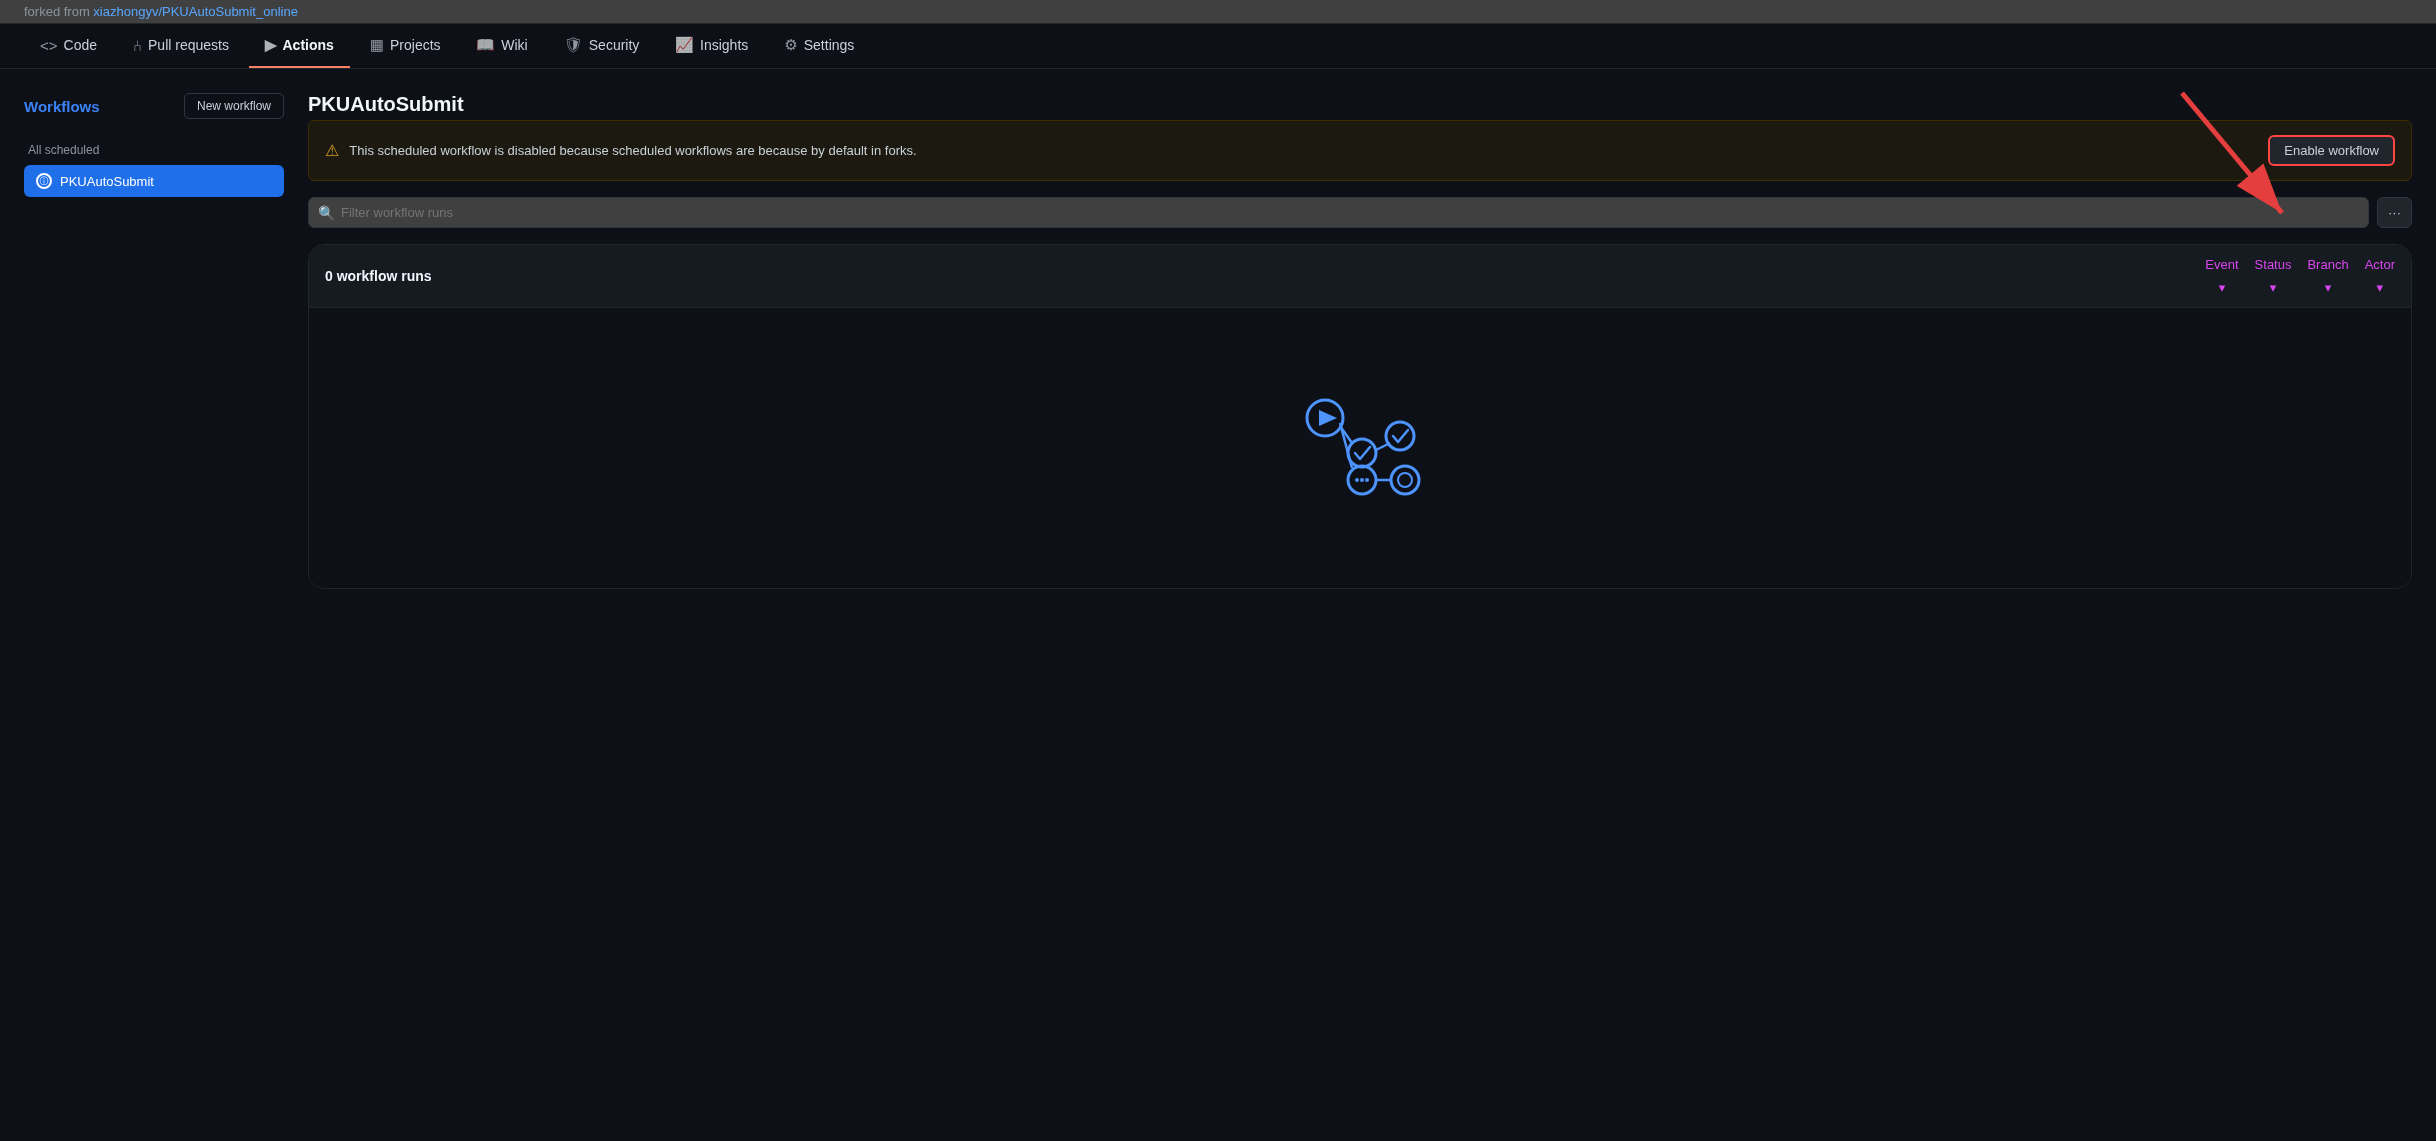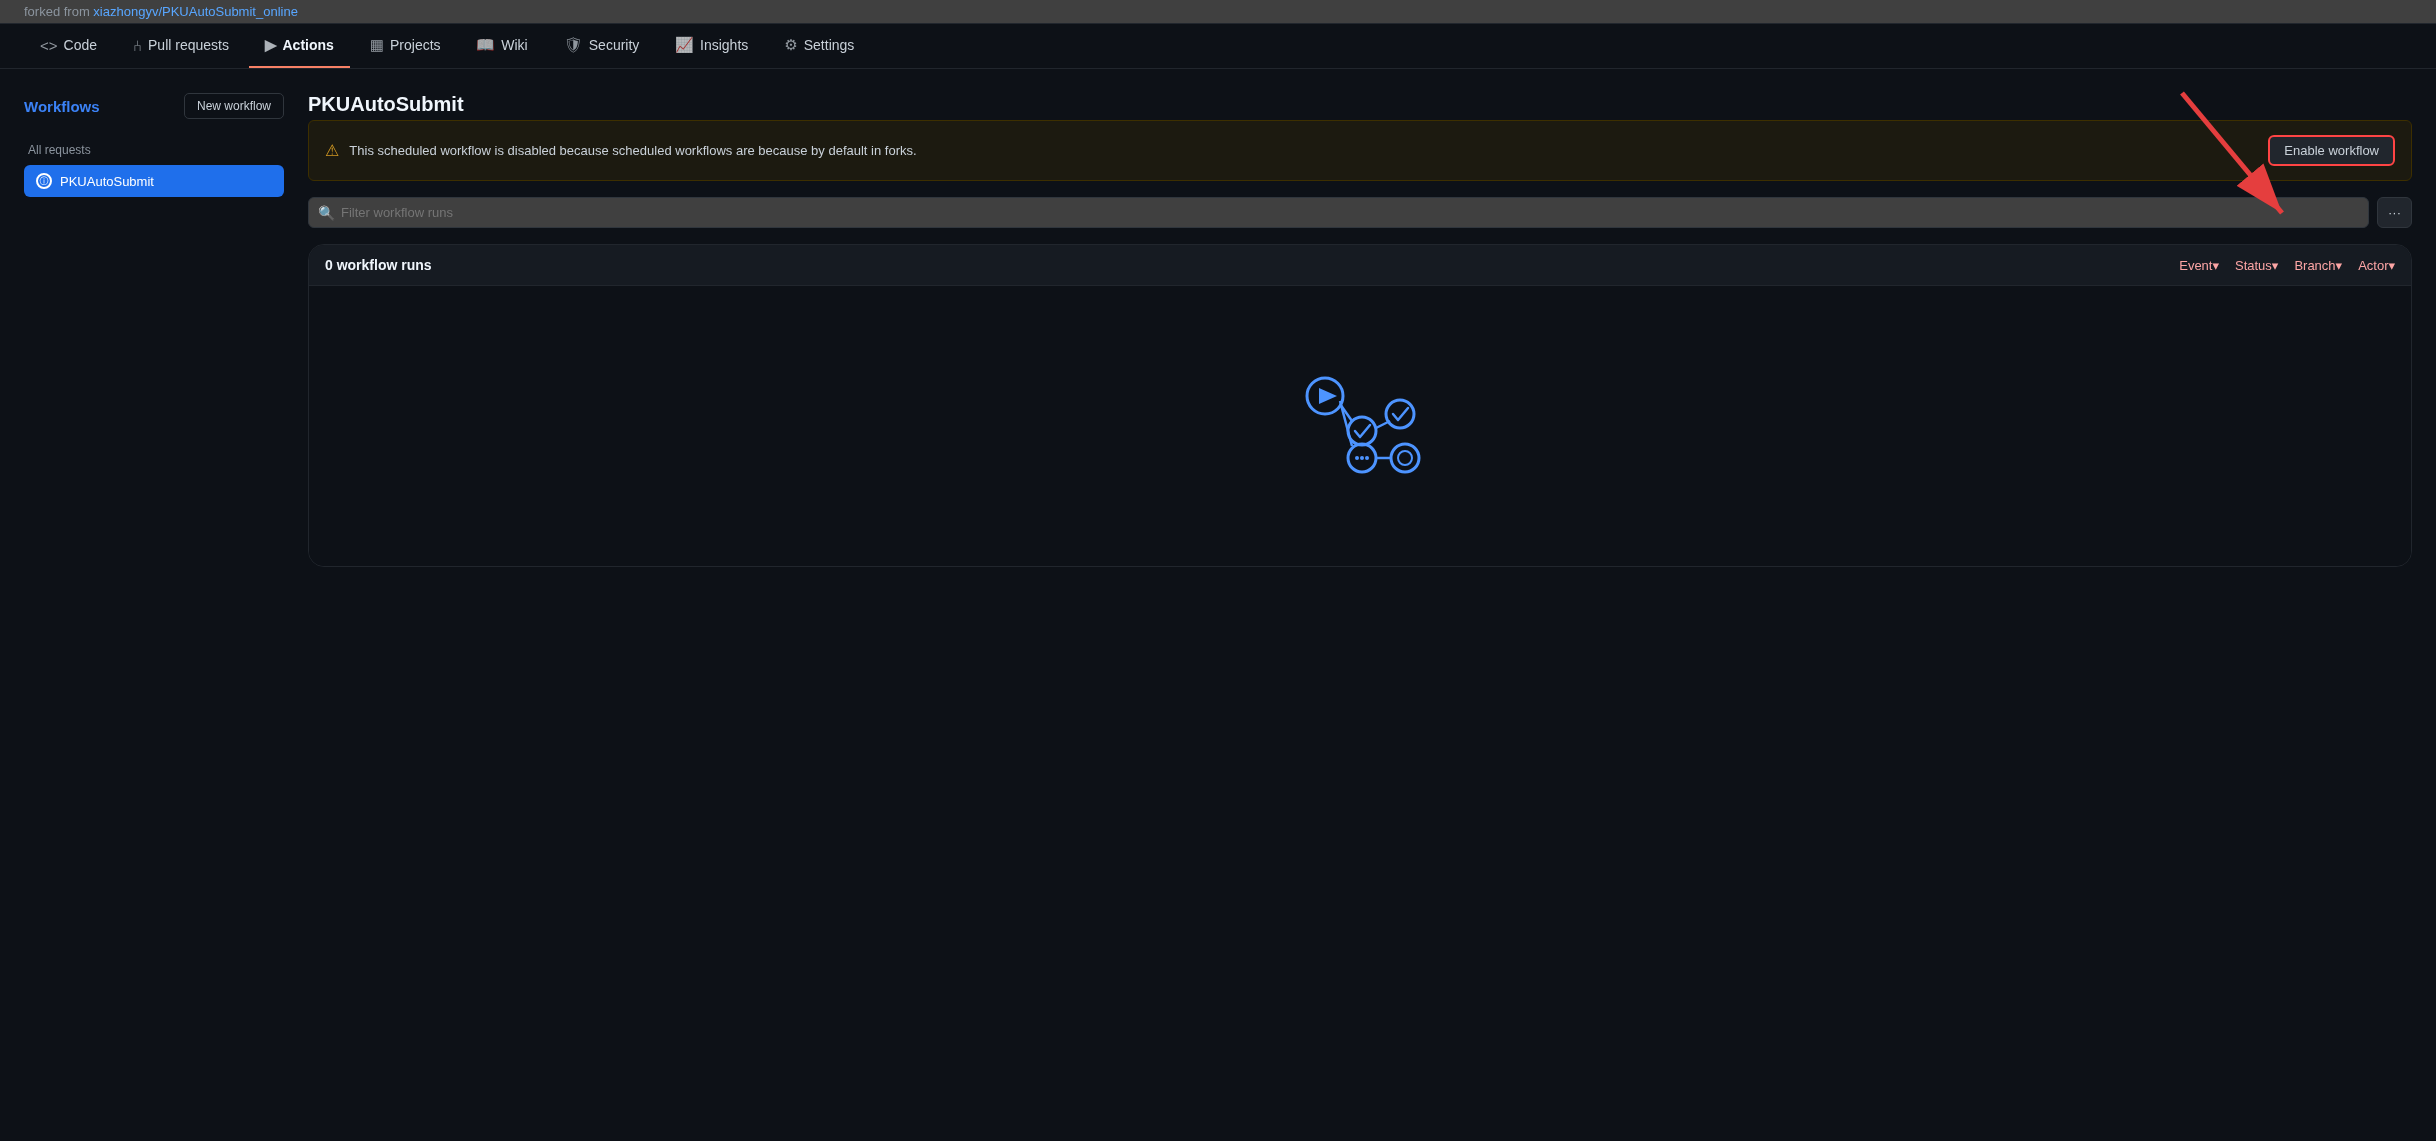--- a/index.html
+++ b/index.html
@@ -232,24 +232,25 @@
       font-weight: 600;
       color: #f0f6fc;
     }
     .runs-filters {
       display: flex;
       gap: 16px;
     }
     .filter-dropdown {
       display: flex;
       align-items: center;
-      gap: 0;
-      font-size: 13px;
-      color: #fca5a5;
-      cursor: pointer;
+      gap: 8px;
+      font-size: 13px;
+      color: #d946ef;
+      cursor: pointer;
+      flex-direction: column;
     }
 
     
     .empty-state {
       display: flex;
       flex-direction: column;
       align-items: center;
       justify-content: center;
       padding: 80px 20px;
       background: #0d1117;
@@ -312,21 +313,21 @@
   </a>
 </nav>
 
 <div class="main-container">
 
   <aside class="sidebar">
     <div class="sidebar-header">
       <span class="sidebar-title">Workflows</span>
       <button class="new-workflow-btn">New workflow</button>
     </div>
-    <div class="sidebar-section-label">All requests</div>
+    <div class="sidebar-section-label">All scheduled</div>
     <div class="sidebar-workflow-item active">
       <div class="workflow-icon">ⓘ</div>
       <span>PKUAutoSubmit</span>
     </div>
   </aside>
 
   <div class="content-area content-wrapper">
 
     <svg class="red-arrow-svg" width="200" height="160" style="position:absolute;top:-10px;right:80px;pointer-events:none;z-index:10;">
       <defs>

